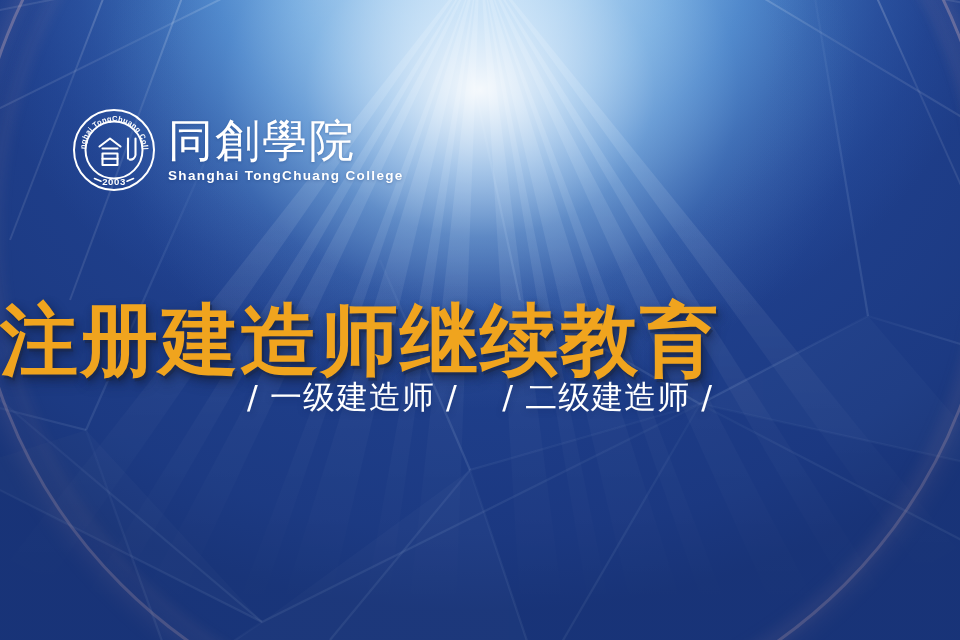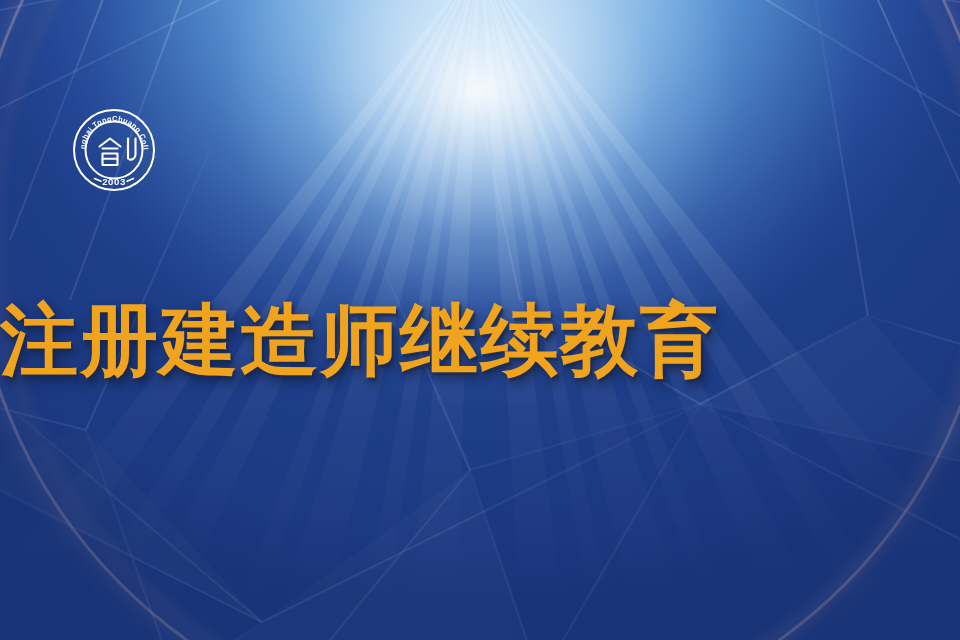--- a/index.html
+++ b/index.html
@@ -316,19 +316,28 @@
             <path d="M 63.5 30.5 L 63.5 47 A 5 5 0 0 1 57.5 51.5"></path>
           </g>
           <text x="42" y="76.5" text-anchor="middle" font-size="9.6" font-weight="bold" fill="#ffffff" font-family="'Liberation Sans', sans-serif" letter-spacing="0.6">2003</text>
           <g stroke="#ffffff" stroke-width="1.6" stroke-linecap="round">
             <path d="M 22.5 70.5 L 29 73.2"></path>
             <path d="M 61.5 70.5 L 55 73.2"></path>
           </g>
         </svg>
       </div>
 
+      <div class="logo-wordmark">
+        <div class="logo-cn">同創學院</div>
+        <div class="logo-en">Shanghai TongChuang College</div>
+      </div>
     </div>
 
     <h1 class="main-title">注册建造师继续教育</h1>
 
+    <div class="subtitle">
+      <span class="seg">/ 一级建造师 /</span>
+      <span class="gap"></span>
+      <span class="seg">/ 二级建造师 /</span>
+    </div>
 
   </div>
 </div>
 
 </body></html>

